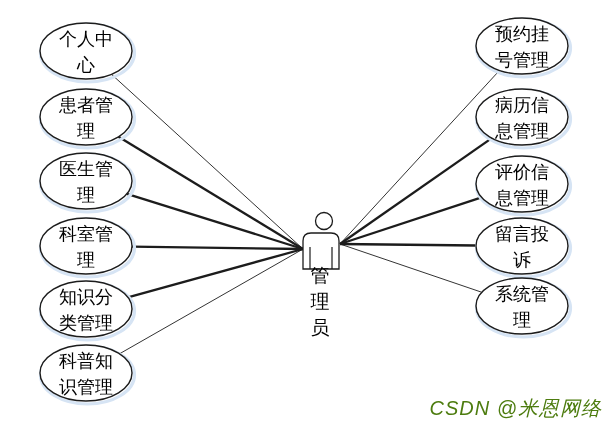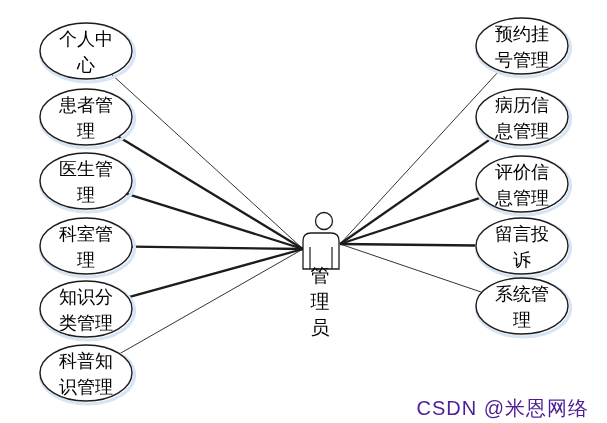--- a/index.html
+++ b/index.html
@@ -6,27 +6,28 @@
   .canvas{
     position:relative;
     width:607px;height:423px;
     background:#ffffff;
     font-family:"Liberation Serif","DejaVu Serif",serif;
     overflow:hidden;
   }
   svg{position:absolute;left:0;top:0;}
   .watermark{
     position:absolute;
-    right:18px;top:395px;
+    right:5px;top:395px;
     font-size:20px;
-    color:#4c1d95;
+    color:#4d7c0f;
     letter-spacing:1px;
     text-shadow:1px 1px 0 #ffffff;
     font-family:"Liberation Sans","DejaVu Sans",sans-serif;
     user-select:none;
+    font-style:italic;
   }
 </style>
 </head>
 <body>
 
 <div class="canvas">
   <svg id="diagram-svg" width="607" height="423" viewBox="0 0 607 423">
       <line x1="111.5" y1="74.3" x2="303" y2="249" stroke="#1c1c1c" stroke-width="0.9"></line>
       <line x1="118.5" y1="136.8" x2="303" y2="249" stroke="#1c1c1c" stroke-width="2.3"></line>
       <line x1="126.9" y1="193.8" x2="303" y2="249" stroke="#1c1c1c" stroke-width="2.3"></line>

